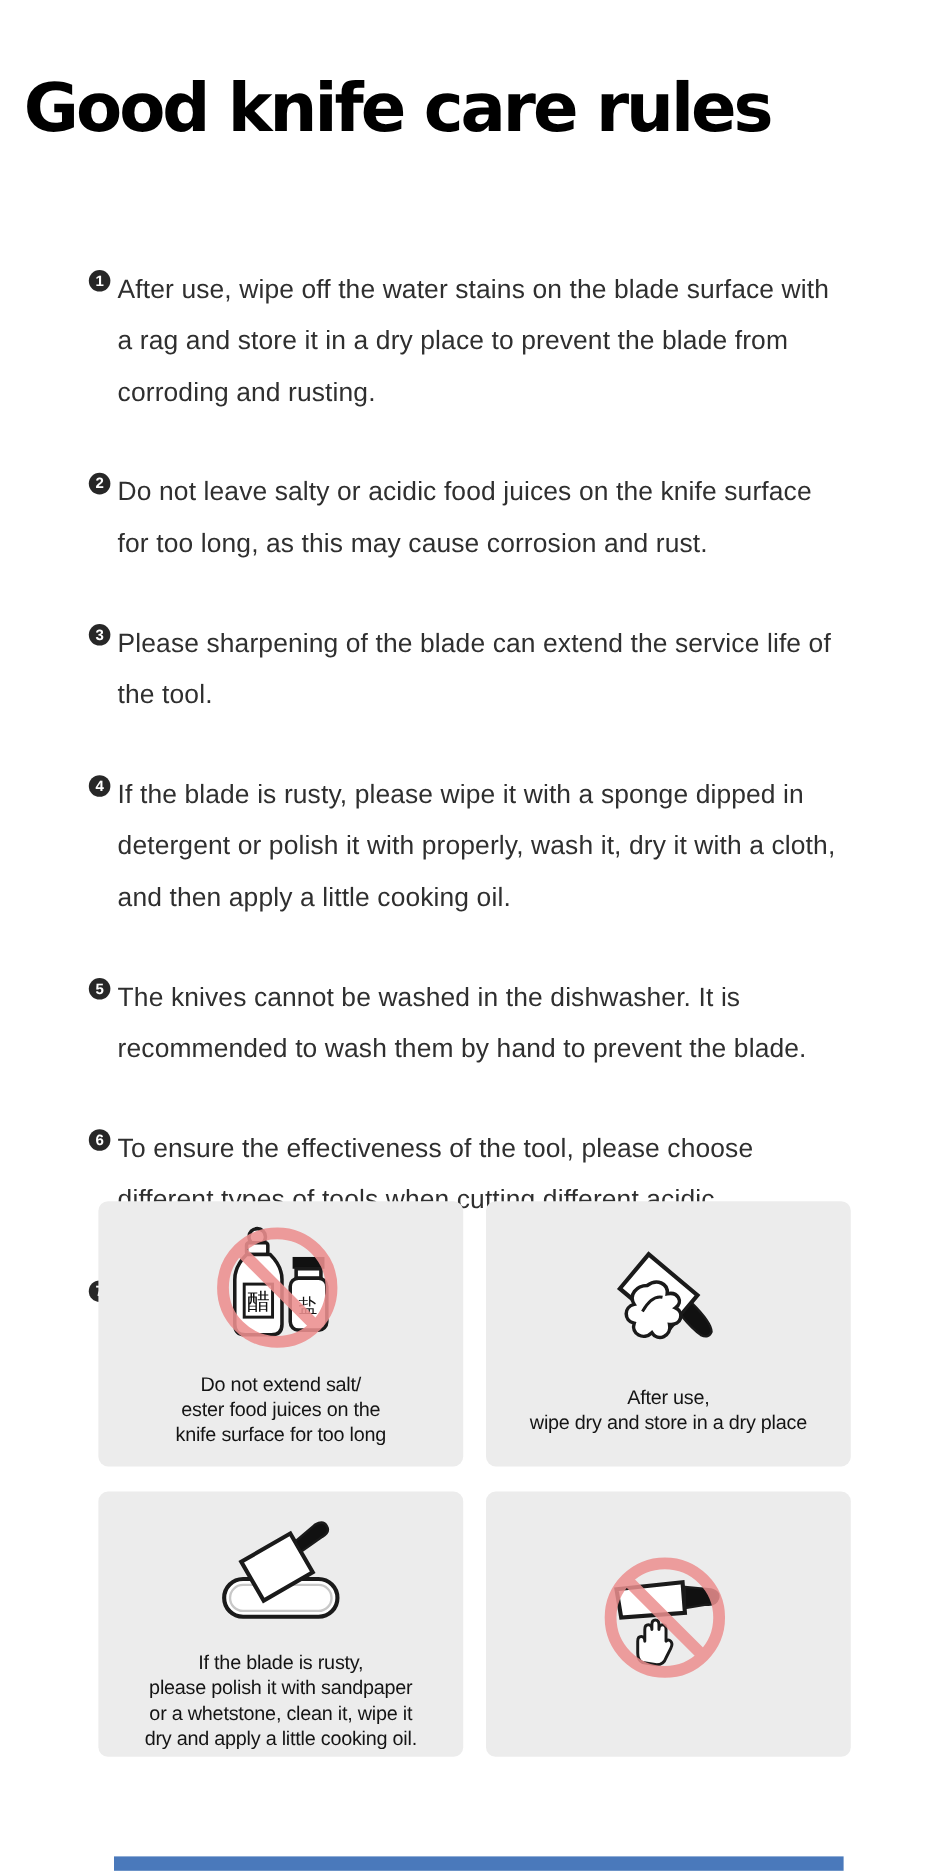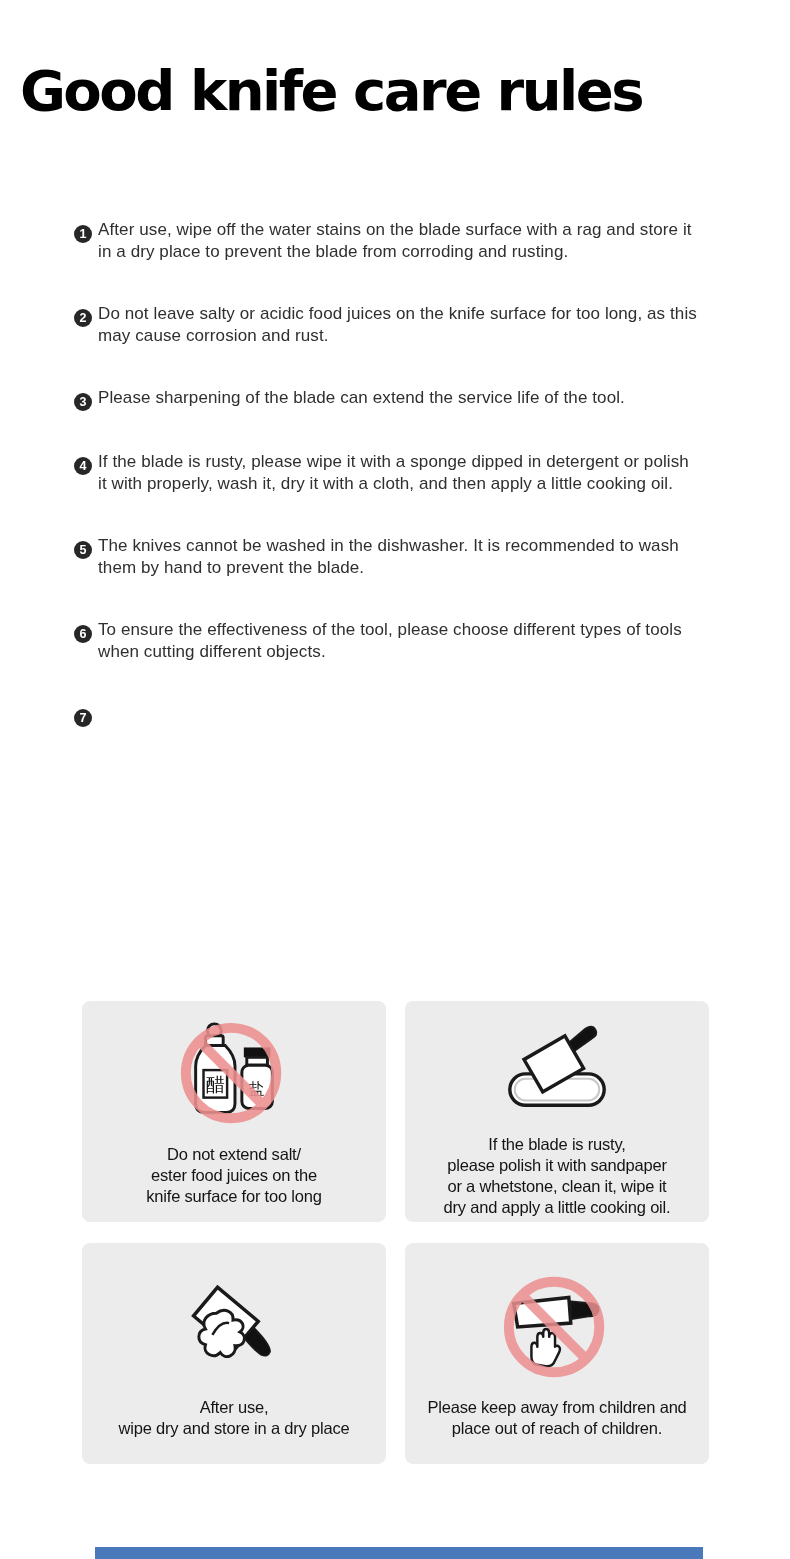--- a/index.html
+++ b/index.html
@@ -13,21 +13,21 @@
     font-weight:bold;font-size:56px;letter-spacing:-2.5px;color:#000;margin:0;
   }
   .rules{position:absolute;top:219px;left:74px;width:628px;}
   .rule{display:flex;align-items:flex-start;margin-bottom:40px;}
   .num{
     flex:0 0 auto;width:18px;height:18px;border-radius:50%;background:#272727;
     color:#fff;font-size:12.5px;font-weight:bold;display:flex;align-items:center;
     justify-content:center;margin:6px 6px 0 0;
   }
   .rule-text{
-    font-size:17px;line-height:22px;color:#2f2f2f;letter-spacing:0.1px;
+    font-size:22px;line-height:43px;color:#2f2f2f;letter-spacing:0.1px;
   }
   .cards{
     position:absolute;top:1001px;left:82px;width:627px;
     display:grid;grid-template-columns:304px 304px;column-gap:19px;row-gap:21px;
   }
   .card{
     width:304px;height:221px;background:#ececec;border-radius:8px;
     display:flex;flex-direction:column;align-items:center;justify-content:center;
   }
   .icon-box{height:118px;display:flex;align-items:center;justify-content:center;margin-bottom:10px;}
@@ -63,21 +63,21 @@
   <div class="rule">
     <span class="num">4</span>
     <span class="rule-text">If the blade is rusty, please wipe it with a sponge dipped in detergent or polish it with properly, wash it, dry it with a cloth, and then apply a little cooking oil.</span>
   </div>
   <div class="rule">
     <span class="num">5</span>
     <span class="rule-text">The knives cannot be washed in the dishwasher. It is recommended to wash them by hand to prevent the blade.</span>
   </div>
   <div class="rule">
     <span class="num">6</span>
-    <span class="rule-text">To ensure the effectiveness of the tool, please choose different types of tools when cutting different objects.</span>
+    <span class="rule-text">To ensure the effectiveness of the tool, please choose different types of tools when cutting different acidic.</span>
   </div>
   <div class="rule">
     <span class="num">7</span>
   </div>
 </div>
 
 <div class="cards">
 
   <div class="card">
     <div class="icon-box">
@@ -101,60 +101,58 @@
       </svg>
     </div>
     <p class="caption">Do not extend salt/
 ester food juices on the
 knife surface for too long</p>
   </div>
 
   <div class="card">
     <div class="icon-box">
       <svg width="118" height="110" viewBox="0 0 120 110">
+        <g transform="rotate(40 58 52)">
+          <rect x="22" y="32" width="54" height="38" fill="#fff" class="ink" stroke-width="3.5"></rect>
+          <path d="M76 40 Q100 42 105 48 Q107 54 100 56 Q92 57 76 54 Z" fill="#111" class="ink" stroke-width="2"></path>
+        </g>
+        <path d="M42 40 C50 34 60 38 59 47 C68 45 73 54 66 59 C74 63 71 74 61 73 C63 83 51 88 46 80 C39 87 28 81 31 72 C22 70 22 58 31 56 C26 48 33 40 42 40 Z" fill="#fff" class="ink" stroke-width="3"></path>
+        <path d="M38 62 Q46 48 55 50" fill="none" class="ink" stroke-width="2.5"></path>
+      </svg>
+    </div>
+    <p class="caption">After use,
+wipe dry and store in a dry place</p>
+  </div>
+
+  <div class="card">
+    <div class="icon-box">
+      <svg width="118" height="110" viewBox="0 0 120 110">
         <rect x="12" y="64" width="96" height="32" rx="16" fill="#fff" class="ink" stroke-width="3.5"></rect>
         <rect x="17" y="69" width="86" height="22" rx="11" fill="none" stroke="#c8c8c8" stroke-width="2"></rect>
         <g transform="rotate(-30 58 52)">
           <rect x="32" y="34" width="48" height="38" fill="#fff" class="ink" stroke-width="3.5"></rect>
           <path d="M80 42 L102 38 Q110 38 110 44 Q110 50 102 50 L80 52 Z" fill="#111" class="ink" stroke-width="2"></path>
         </g>
       </svg>
     </div>
     <p class="caption">If the blade is rusty,
 please polish it with sandpaper
 or a whetstone, clean it, wipe it
 dry and apply a little cooking oil.</p>
   </div>
 
   <div class="card">
     <div class="icon-box">
       <svg width="118" height="110" viewBox="0 0 120 110">
-        <g transform="rotate(40 58 52)">
-          <rect x="22" y="32" width="54" height="38" fill="#fff" class="ink" stroke-width="3.5"></rect>
-          <path d="M76 40 Q100 42 105 48 Q107 54 100 56 Q92 57 76 54 Z" fill="#111" class="ink" stroke-width="2"></path>
-        </g>
-        <path d="M42 40 C50 34 60 38 59 47 C68 45 73 54 66 59 C74 63 71 74 61 73 C63 83 51 88 46 80 C39 87 28 81 31 72 C22 70 22 58 31 56 C26 48 33 40 42 40 Z" fill="#fff" class="ink" stroke-width="3"></path>
-        <path d="M38 62 Q46 48 55 50" fill="none" class="ink" stroke-width="2.5"></path>
-      </svg>
-    </div>
-    <p class="caption">After use,
-wipe dry and store in a dry place</p>
-  </div>
-
-  <div class="card">
-    <div class="icon-box">
-      <svg width="118" height="110" viewBox="0 0 120 110">
         <polygon points="16,30 72,24 74,50 20,54" fill="#fff" class="ink" stroke-width="3.5"></polygon>
         <path d="M74 28 L96 30 Q104 32 102 38 Q100 44 92 43 L74 46 Z" fill="#111" class="ink" stroke-width="2"></path>
         <path d="M38 92 Q34 90 34 84 L34 74 Q34 70 37 70 Q40 70 40 74 L40 64 Q40 60 43 60 Q46 60 46 64 L46 60 Q46 56 49 56 Q52 56 52 60 L52 64 Q52 60 55 60 Q58 60 58 64 L58 74 Q60 72 62 74 Q64 76 62 80 L58 88 Q56 94 50 94 Z" fill="#fff" class="ink" stroke-width="2.5" stroke-linejoin="round"></path>
         <g stroke="#ec8f8f" stroke-width="10" fill="none" opacity="0.85" stroke-linecap="round">
           <circle cx="57" cy="54" r="46"></circle>
           <line x1="25" y1="22" x2="89" y2="86"></line>
         </g>
       </svg>
     </div>
-    <p class="caption">Please keep away from children and
-place out of reach of children.</p>
   </div>
 
 </div>
 
 <div class="bottom-band"></div>
 
 </body></html>

